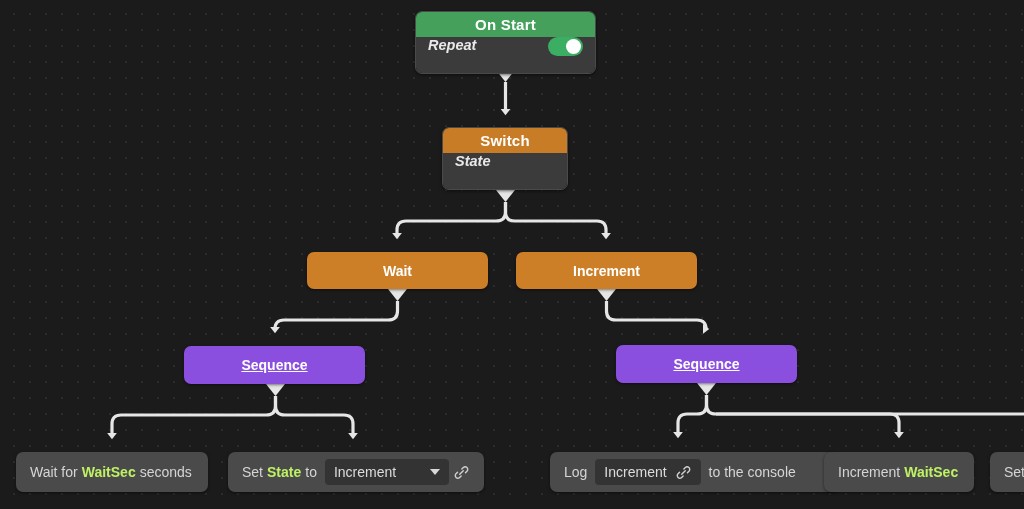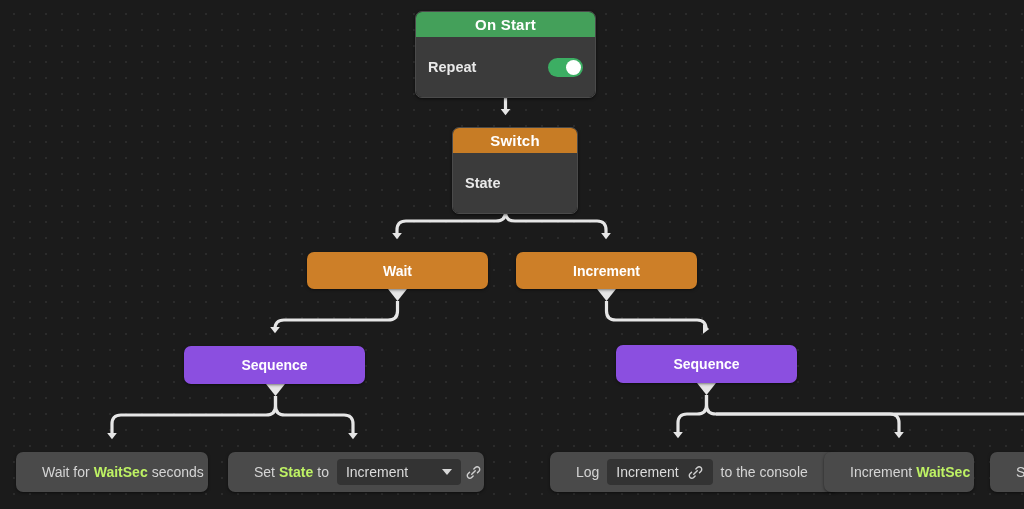--- a/index.html
+++ b/index.html
@@ -43,23 +43,23 @@
     height: 25px;
     line-height: 25px;
     text-align: center;
     font-size: 15px;
     font-weight: bold;
     color: #ffffff;
     letter-spacing: .2px;
   }
   .node-body {
     background: #3b3b3b;
-    padding: 12px 12px;
+    padding: 0 12px;
     display: flex;
-    align-items: center;
+    font-style: italic;
   }
   .node-body-label {
     font-size: 14.5px;
     font-weight: bold;
     color: #e9e9e9;
   }
 
   .hdr-green { background: #44a05a; }
   .hdr-orange { background: #c77c25; }
 
@@ -89,37 +89,36 @@
     border-radius: 50%;
     background: #ffffff;
   }
 
   
   #node-switch {
     left: 442px; top: 127px;
     width: 126px;
     border: 1px solid #4a4a4a;
     box-shadow: 0 1px 3px rgba(0,0,0,.55);
-    margin-left: 10px;
   }
   #node-switch .node-body { height: 36px; }
 
   
   .node-solid {
     display: flex;
     align-items: center;
     justify-content: center;
     font-size: 14px;
     font-weight: bold;
     color: #ffffff;
     border-radius: 7px;
     box-shadow: 0 1px 3px rgba(0,0,0,.5);
   }
   .fill-orange { background: #cd7f28; }
-  .fill-purple { background: #8b4fe0; }
+  .fill-purple { background: #8b4fe0; text-decoration: underline; }
 
   #node-wait      { left: 307px; top: 252px; width: 181px; height: 37px; }
   #node-increment { left: 516px; top: 252px; width: 181px; height: 37px; }
   #node-seq-left  { left: 184px; top: 346px; width: 181px; height: 38px; }
   #node-seq-right { left: 616px; top: 345px; width: 181px; height: 38px; }
 
   
   .node-leaf {
     background: #4a4a4a;
     border-radius: 7px;
@@ -127,21 +126,21 @@
     align-items: center;
     padding: 0 14px;
     height: 40px;
     font-size: 14px;
     color: #d5d5d5;
     box-shadow: 0 1px 3px rgba(0,0,0,.5);
     white-space: nowrap;
   }
   .node-leaf b { color: #bef264; font-weight: bold; }
   .leaf-text { margin: 0 4px; }
-  .leaf-text:first-child { margin-left: 12px; }
+  .leaf-text:first-child { margin-left: 0; }
 
   #node-wait-for   { left: 16px;  top: 452px; width: 192px; }
   #node-set-state  { left: 228px; top: 452px; width: 256px; }
   #node-log        { left: 550px; top: 452px; width: 288px; }
   #node-inc-wait   { left: 824px; top: 452px; width: 150px; }
   #node-set-cut    { left: 990px; top: 452px; width: 120px; }
 
   
   .chip {
     background: #333333;

